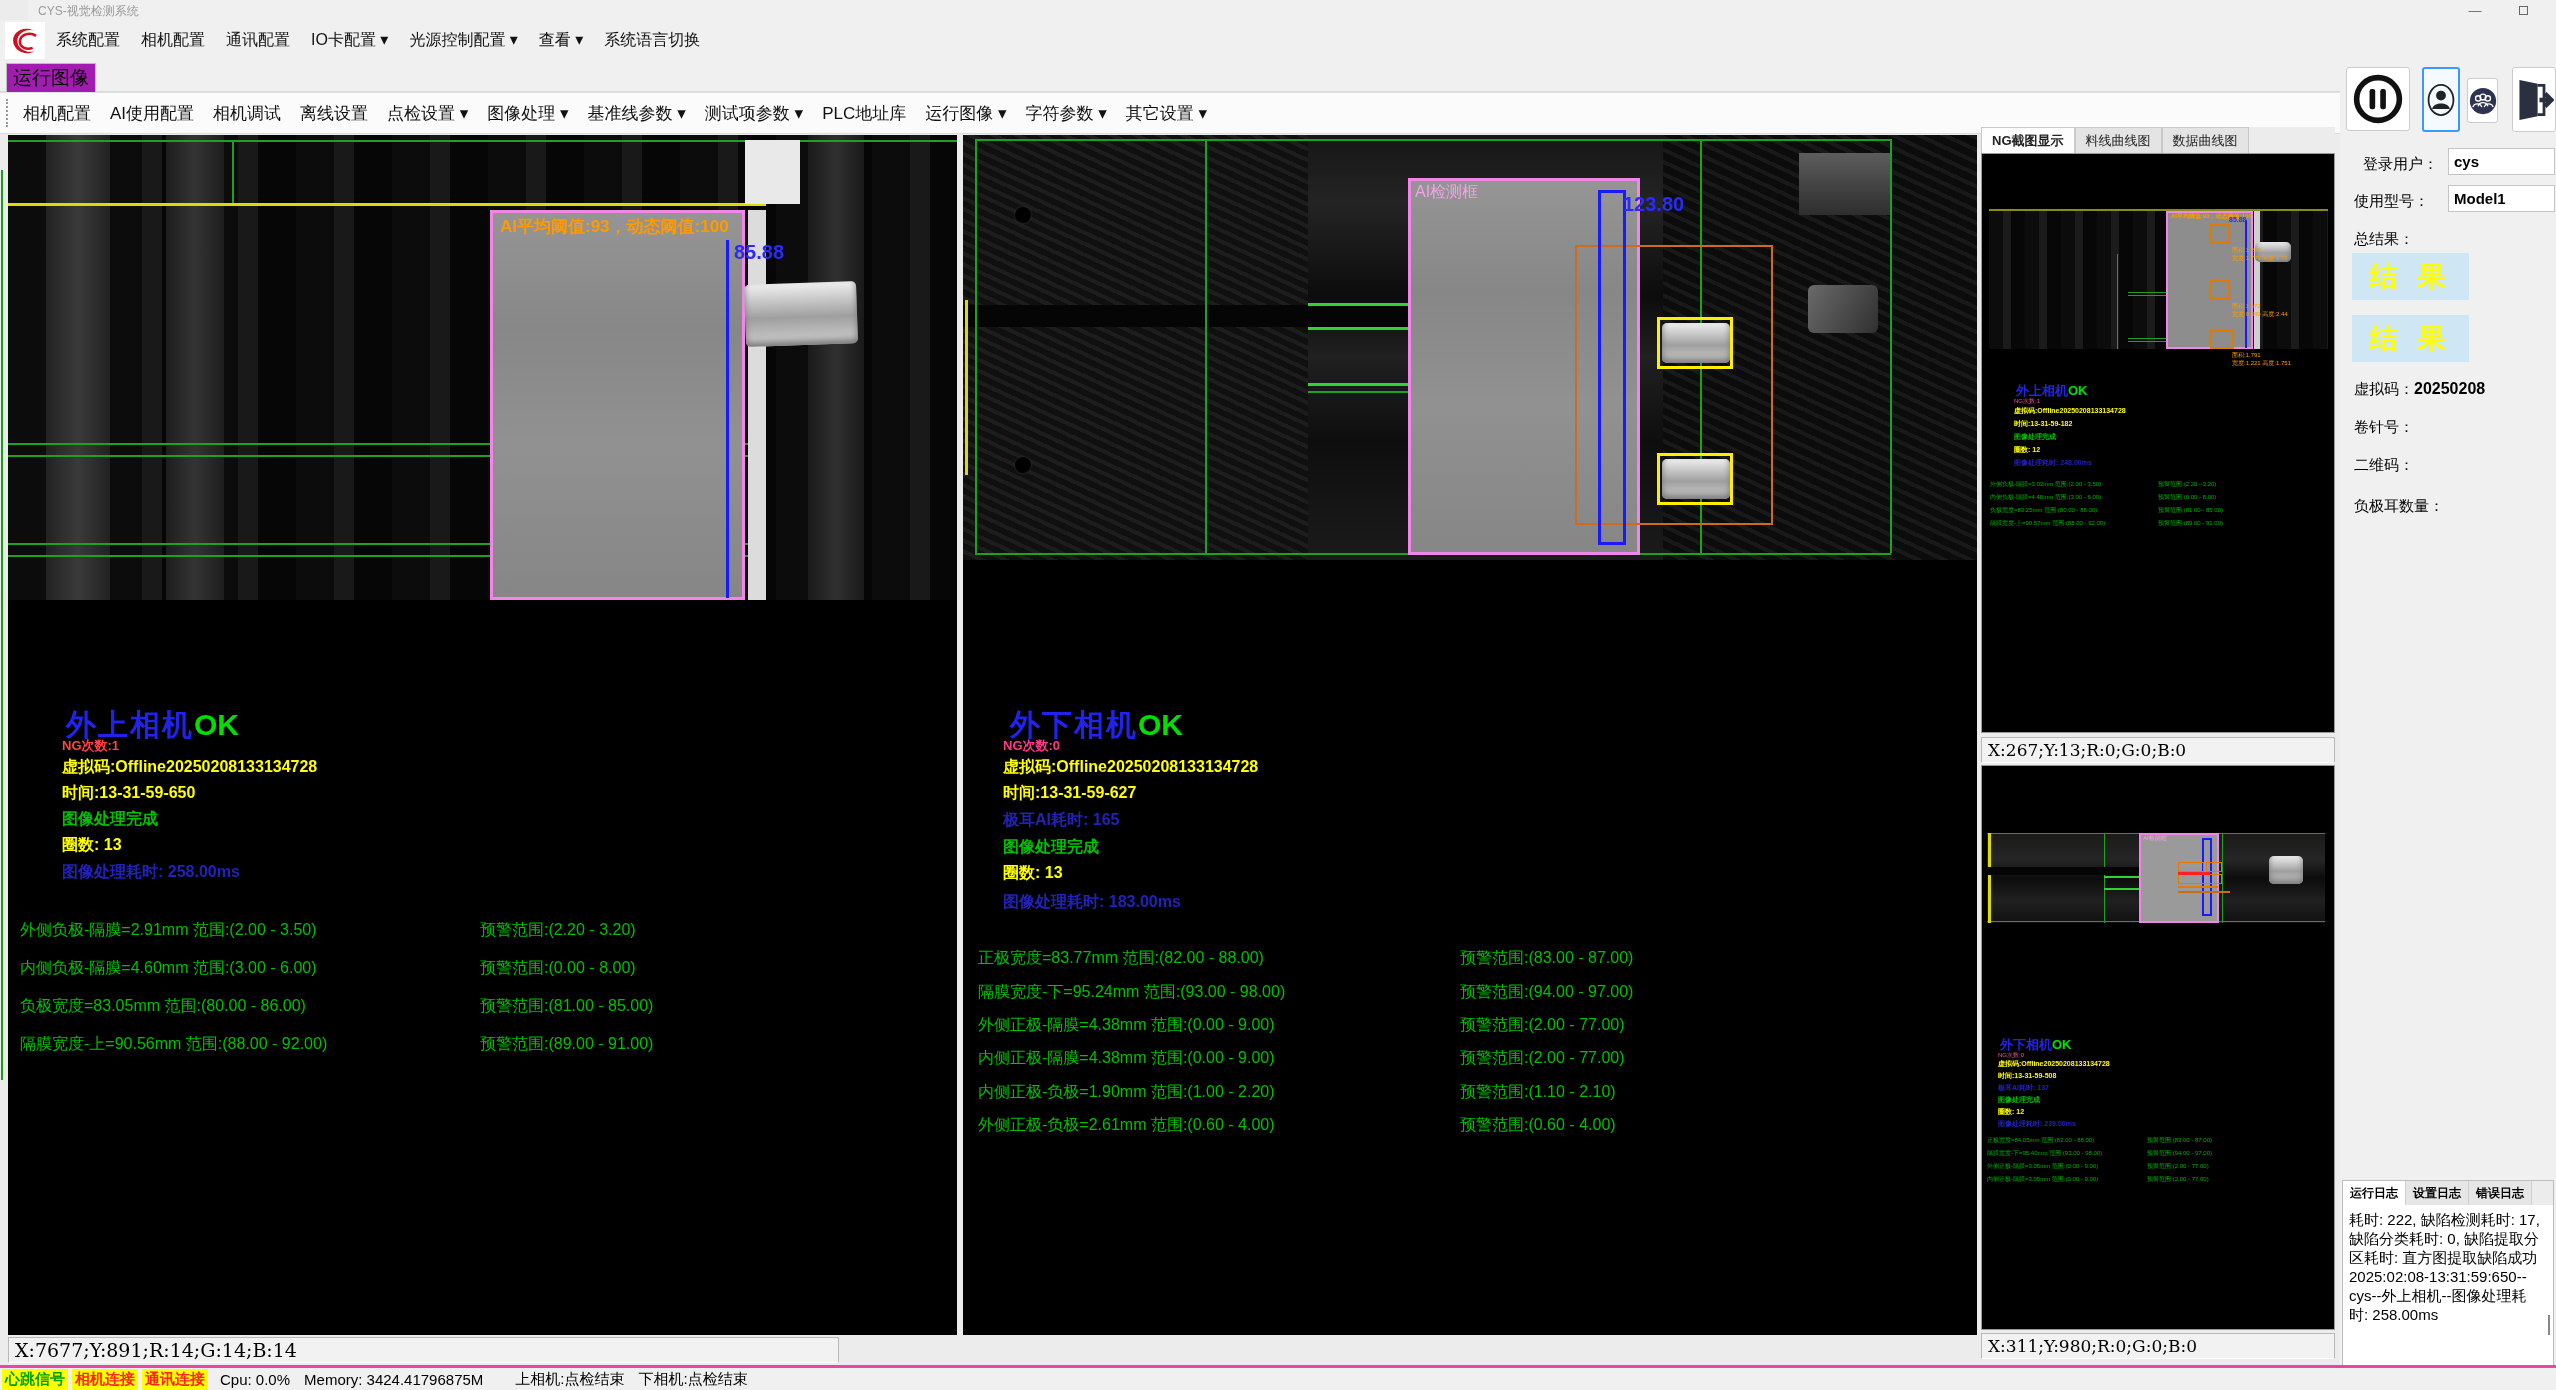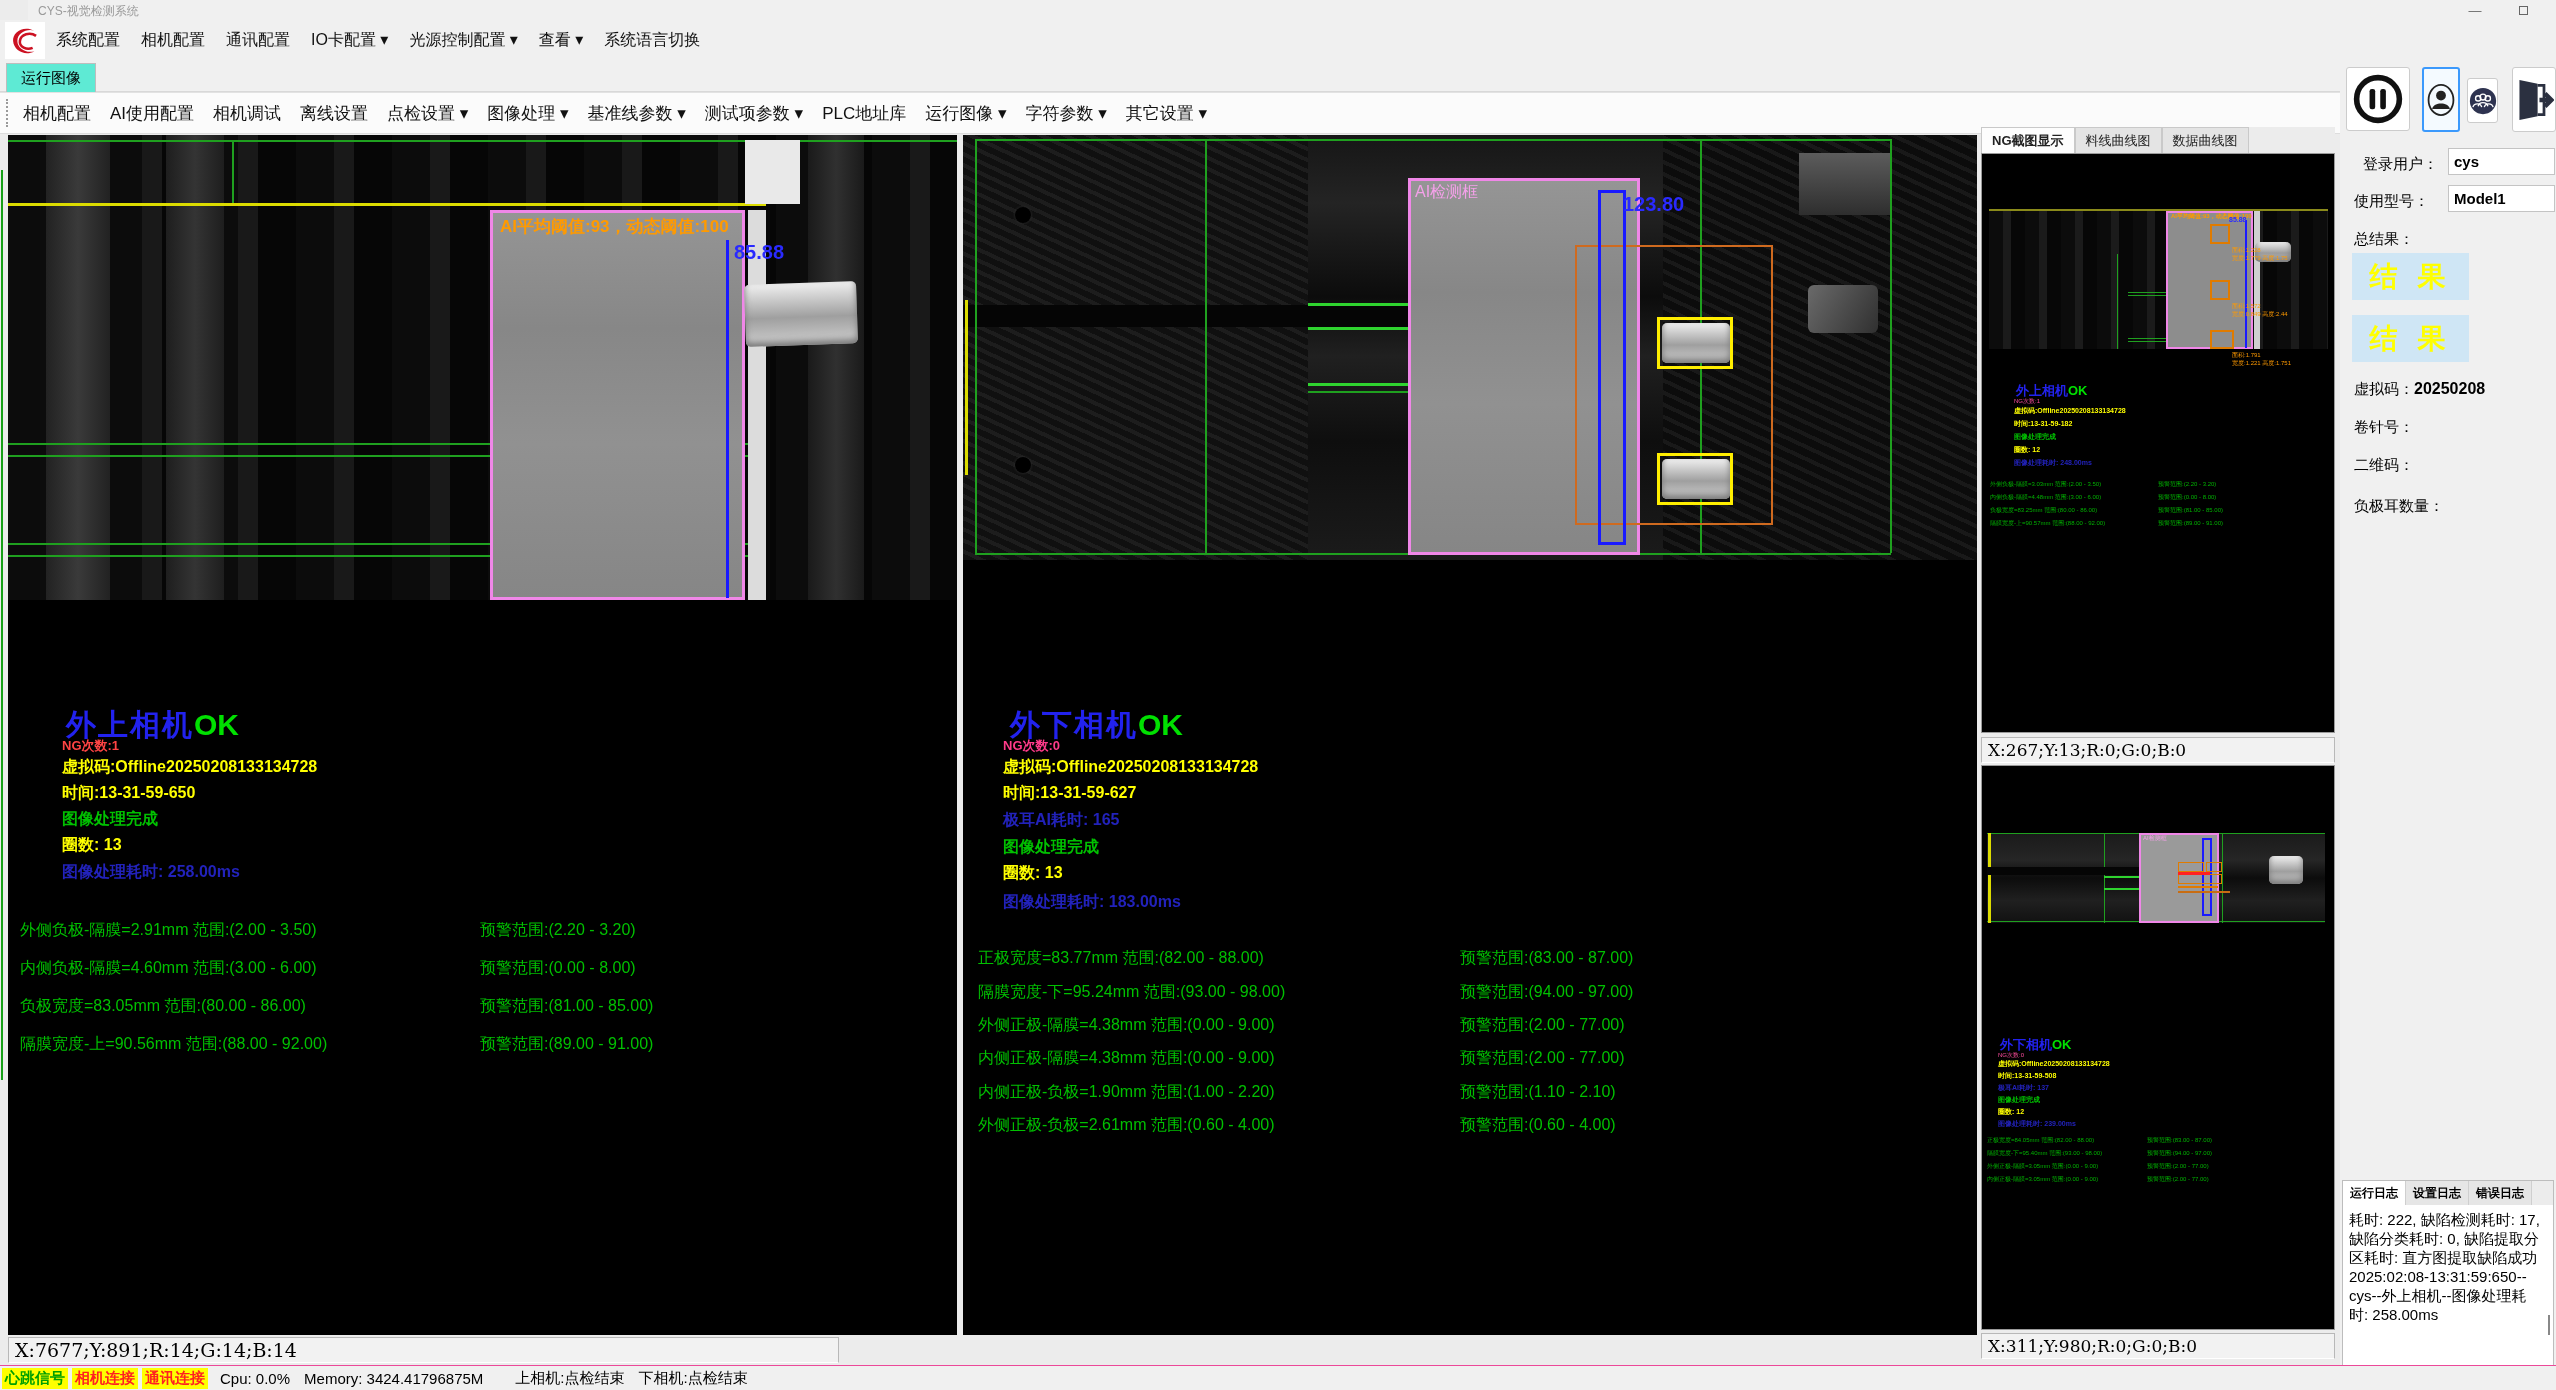--- a/index.html
+++ b/index.html
@@ -11,21 +11,21 @@
   
   .titlebar { position:absolute; left:0; top:0; width:2556px; height:20px; background:#f0f0f0;margin-left:28px; }
   .title-text { position:absolute; left:10px; top:3px; font-size:12px; color:#9a9a9a; }
   .win-ctrl { position:absolute; top:0; width:34px; height:20px; display:flex; align-items:center; justify-content:center; color:#666; font-size:13px; cursor:default; }
   .restore-box { display:inline-block; width:9px; height:9px; border:1.5px solid #666; }
   .menubar { position:absolute; left:0; top:20px; width:2556px; height:40px; background:#f0f0f0; display:flex; align-items:center; }
   .logo { position:absolute; left:5px; top:2px; width:40px; height:37px; background:#fff; display:flex; align-items:center; justify-content:center; }
   .menu-items { display:flex; gap:21px; padding-left:56px; font-size:16px; color:#111; }
   .menu-items > div { cursor:default; white-space:nowrap; }
   .tabrow { position:absolute; left:0; top:60px; width:2556px; height:32px; background:#f0f0f0; border-bottom:1px solid #d8d8d8; }
-  .run-tab { position:absolute; left:6px; top:3px; width:90px; height:29px; background:#5eead4; border:1px solid #bdbdbd; border-bottom:none; font-size:15px; display:flex; align-items:center; justify-content:center; }
+  .run-tab { position:absolute; left:6px; top:3px; width:90px; height:29px; background:#a21caf; border:1px solid #bdbdbd; border-bottom:none; font-size:19px; display:flex; align-items:center; justify-content:center; }
   .toolbar { position:absolute; left:0; top:92px; width:2556px; height:42px; background:#fbfbfb; border-top:1px solid #e2e2e2; border-bottom:1px solid #dddddd; display:flex; align-items:center; }
   .gripper { width:3px; height:28px; border-left:2px dotted #9a9a9a; margin-left:6px; }
   .tool-items { display:flex; gap:19px; padding-left:14px; font-size:17px; color:#111; }
   .tool-items > div { cursor:default; white-space:nowrap; }
 
   
   .panel { position:absolute; background:#000; }
   .scene { position:absolute; left:0; top:0; overflow:hidden; }
   .coordbar { position:absolute; height:26px; background:#f2f2f2; border:1px solid #b8b8b8; border-bottom-color:#fff; font-family:"DejaVu Serif", serif; font-size:19px; color:#000; display:flex; align-items:center; padding-left:6px; }
 
@@ -81,21 +81,21 @@
 
   
   .log { position:absolute; left:2px; top:1160px; width:212px; height:188px; background:#fff; border:1px solid #bdbdbd; }
   .log-tabs { display:flex; height:24px; background:#ececec; }
   .log-tab { padding:0 7px; font-size:12px; font-weight:bold; display:flex; align-items:center; border-right:1px solid #cfcfcf; background:#e6e6e6; white-space:nowrap; }
   .log-tab.active { background:#fff; }
   .log-body { position:relative; height:162px; padding:5px 10px 0 6px; font-size:15px; line-height:19px; color:#000; overflow:hidden; }
   .log-scroll { position:absolute; right:3px; top:110px; width:2px; height:20px; background:#888; }
 
   
-  .statusbar { position:absolute; left:0; top:1365px; width:2556px; height:25px; background:#f0f0f0; border-top:1px solid #ec4899; display:flex; align-items:center; font-size:15px; }
+  .statusbar { position:absolute; left:0; top:1365px; width:2556px; height:25px; background:#f0f0f0; border-top:3px solid #ec4899; display:flex; align-items:center; font-size:15px; }
   .chip { background:#ffff00; font-weight:bold; padding:1px 3px; margin-right:4px; white-space:nowrap; }
   .chip.green { color:#00a000; }
   .chip.red { color:#ff2020; }
   .sb-text { color:#000; margin-right:14px; white-space:nowrap; }
 </style>
 </head>
 <body>
 
 <div class="app">
 

